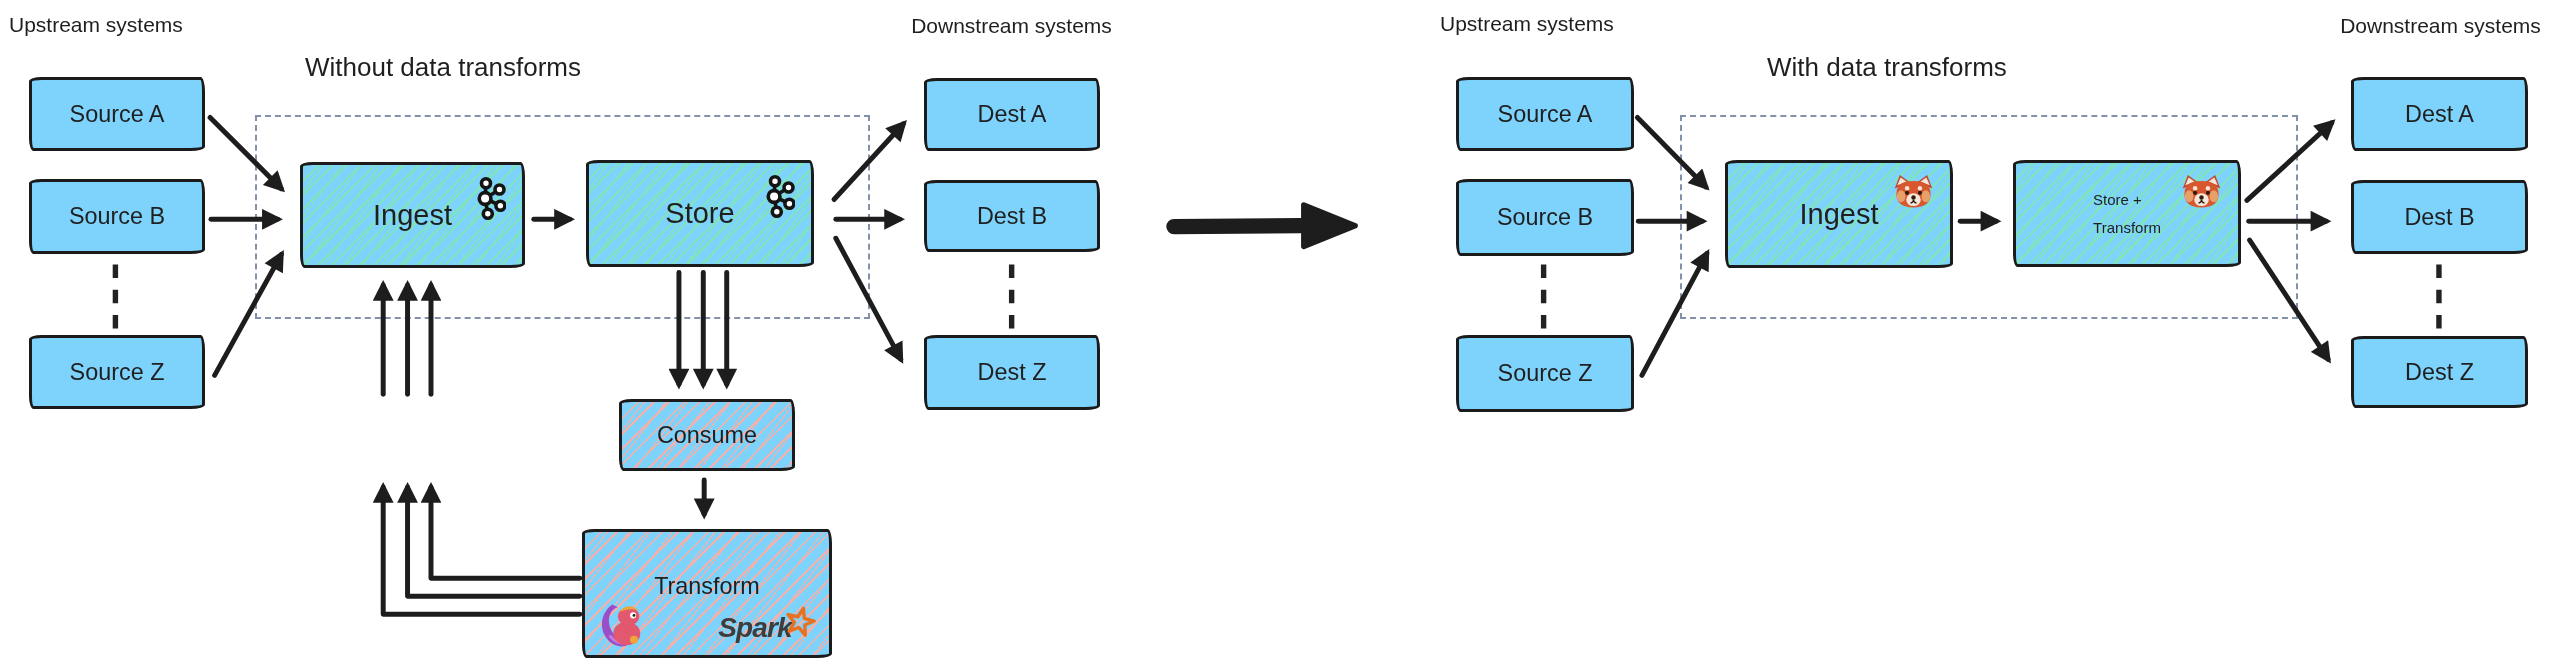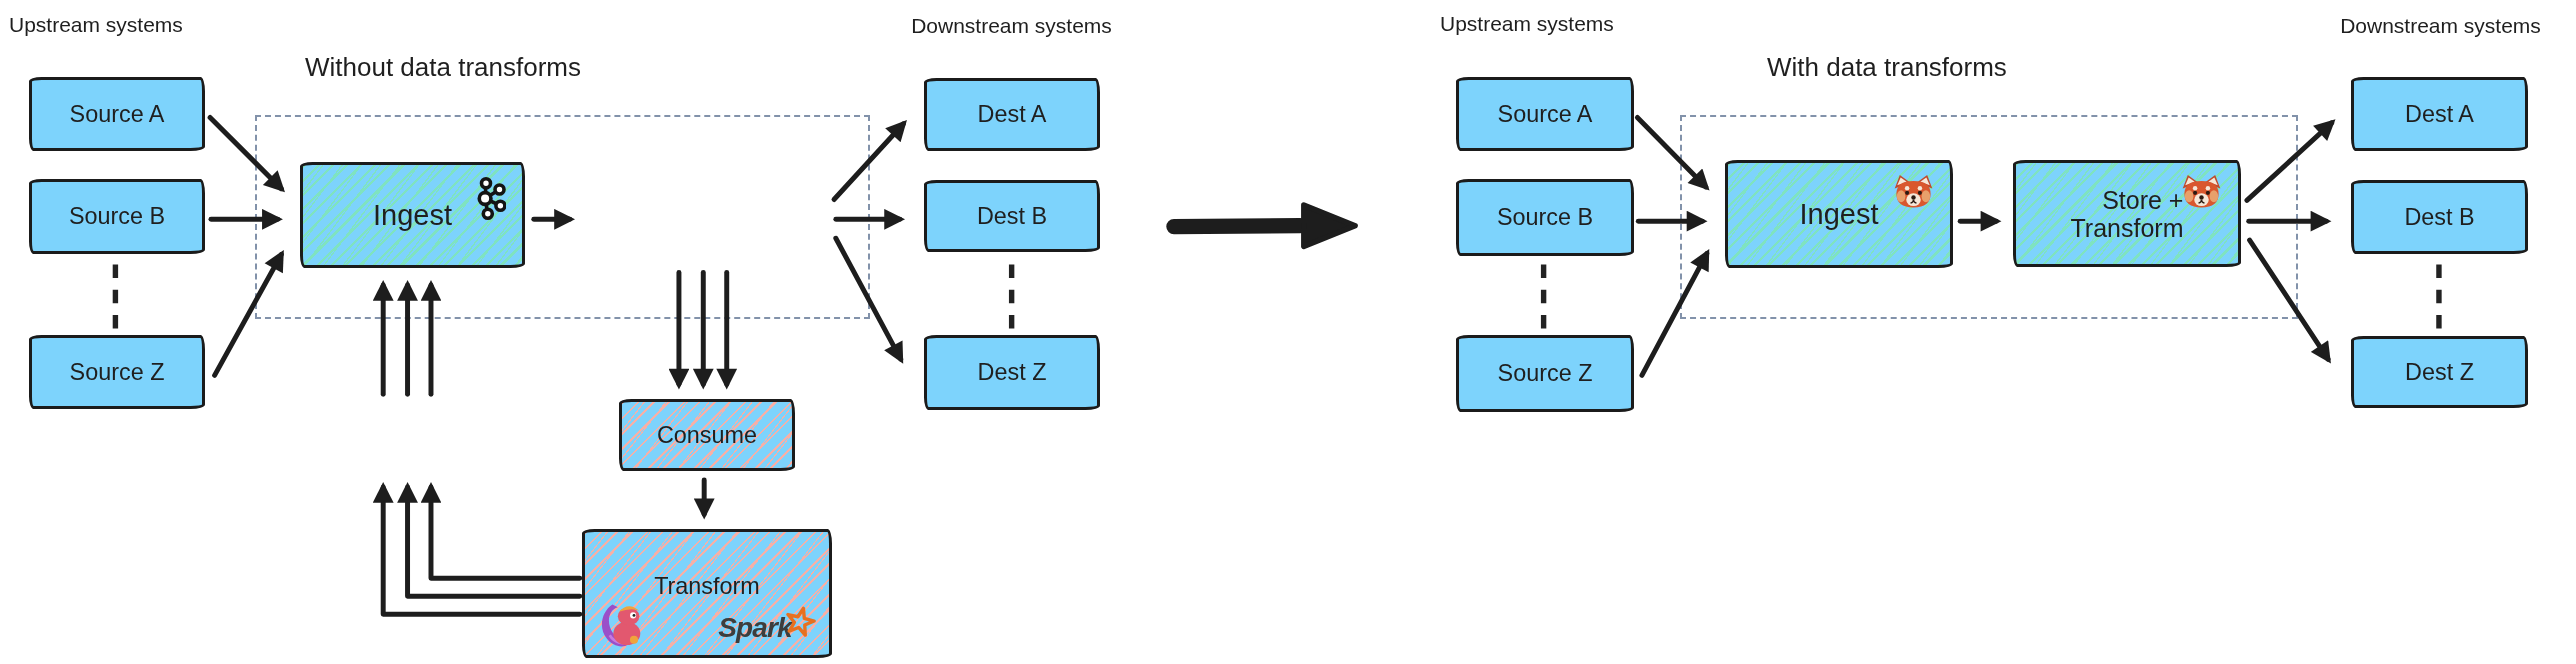--- a/index.html
+++ b/index.html
@@ -18,21 +18,21 @@
        background:#7dd3fc;border:3.6px solid var(--border);font-size:23.4px;
        border-radius:12.6px 4.5px 14.4px 4.5px / 4.5px 14.4px 4.5px 12.6px;box-sizing:border-box;}
   .proc{font-size:29px;}
   .green{background-image:
       repeating-linear-gradient(135deg,var(--hatch-green) 0px,var(--hatch-green) 2.2px,transparent 2.2px,transparent 10px),
       repeating-linear-gradient(127deg,var(--hatch-green) 0px,var(--hatch-green) 1.3px,transparent 1.3px,transparent 15.3px);}
   .pink{background-image:
       repeating-linear-gradient(135deg,var(--hatch-pink) 0px,var(--hatch-pink) 1.8px,transparent 1.8px,transparent 10.8px),
       repeating-linear-gradient(128deg,var(--hatch-pink) 0px,var(--hatch-pink) 1.1px,transparent 1.1px,transparent 17px);}
   .corner-icon{position:absolute;top:10.8px;right:16px;}
-  .two-line{line-height:28px;text-align:right;font-size:25px;}
+  .two-line{line-height:28px;text-align:left;font-size:15px;}
   .arrows{position:absolute;left:0;top:0;z-index:5;pointer-events:none;}
   .ar{stroke:var(--arrow);stroke-width:5.5;fill:none;stroke-linecap:round;stroke-linejoin:round;}
   .sep{stroke:#222;stroke-width:6;stroke-dasharray:15 13;fill:none;}
   .thick{stroke:var(--arrow);stroke-width:17;fill:none;stroke-linecap:round;}
   .thickhead{fill:var(--arrow);stroke:var(--arrow);stroke-width:6;stroke-linejoin:round;}
   .transform-label{position:absolute;left:0;right:0;top:41px;text-align:center;font-size:23.4px;}
   .flink{position:absolute;left:12.6px;bottom:7.2px;}
   .spark{position:absolute;right:12.6px;bottom:10.8px;display:flex;align-items:center;}
   .spark-word{font-size:28px;font-weight:700;font-style:italic;color:#3d3d3d;letter-spacing:-0.9px;}
   .spark-star{margin-left:-7.2px;margin-top:-12.6px;}
@@ -70,20 +70,38 @@
       <g stroke="#141414" stroke-width="4" fill="#ffffff">
         <circle cx="12" cy="8" r="5"></circle>
           <circle cx="11" cy="25" r="6.5"></circle>
           <circle cx="14" cy="42" r="5"></circle>
         <circle cx="27" cy="15" r="5"></circle>
           <circle cx="28" cy="33" r="5"></circle>
       </g>
     </svg>
   </div>
 
+  <div class="box green proc" style="left:586px;top:160px;width:228px;height:107px;">
+    <span>Store</span>
+    <svg class="corner-icon" width="31" height="45" viewBox="0 0 34 50">
+      <g stroke="#141414" stroke-width="4" fill="none">
+        <line x1="11" y1="25" x2="12" y2="8"></line>
+          <line x1="11" y1="25" x2="14" y2="42"></line>
+        <line x1="11" y1="25" x2="27" y2="15"></line>
+          <line x1="11" y1="25" x2="28" y2="33"></line>
+      </g>
+      <g stroke="#141414" stroke-width="4" fill="#ffffff">
+        <circle cx="12" cy="8" r="5"></circle>
+          <circle cx="11" cy="25" r="6.5"></circle>
+          <circle cx="14" cy="42" r="5"></circle>
+        <circle cx="27" cy="15" r="5"></circle>
+          <circle cx="28" cy="33" r="5"></circle>
+      </g>
+    </svg>
+  </div>
 
   <div class="box" style="left:924px;top:78px;width:176px;height:73px;">
       <span>Dest A</span>
     </div>
   <div class="box" style="left:924px;top:180px;width:176px;height:72px;">
       <span>Dest B</span>
     </div>
   <div class="box" style="left:924px;top:335px;width:176px;height:75px;">
       <span>Dest Z</span>
     </div>

